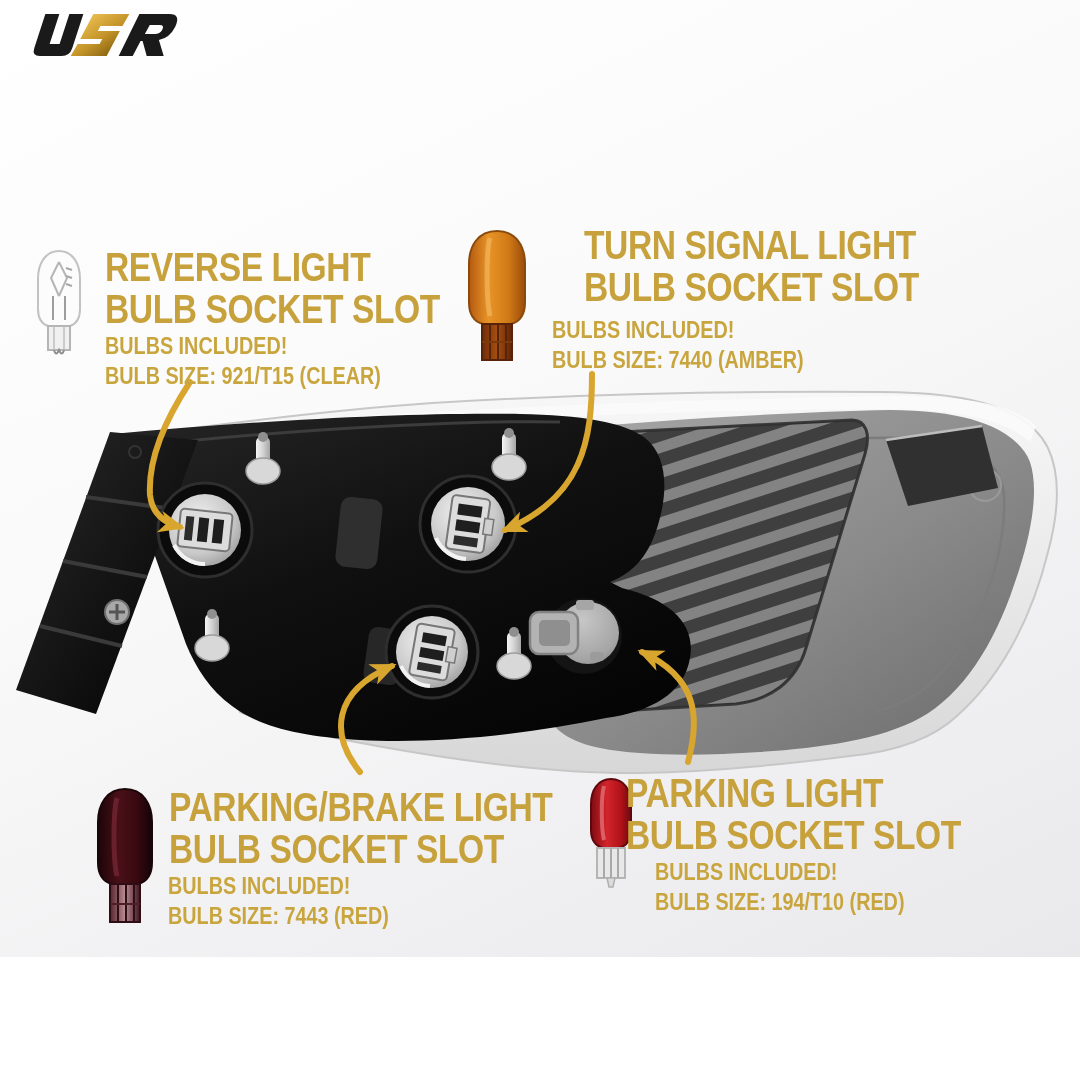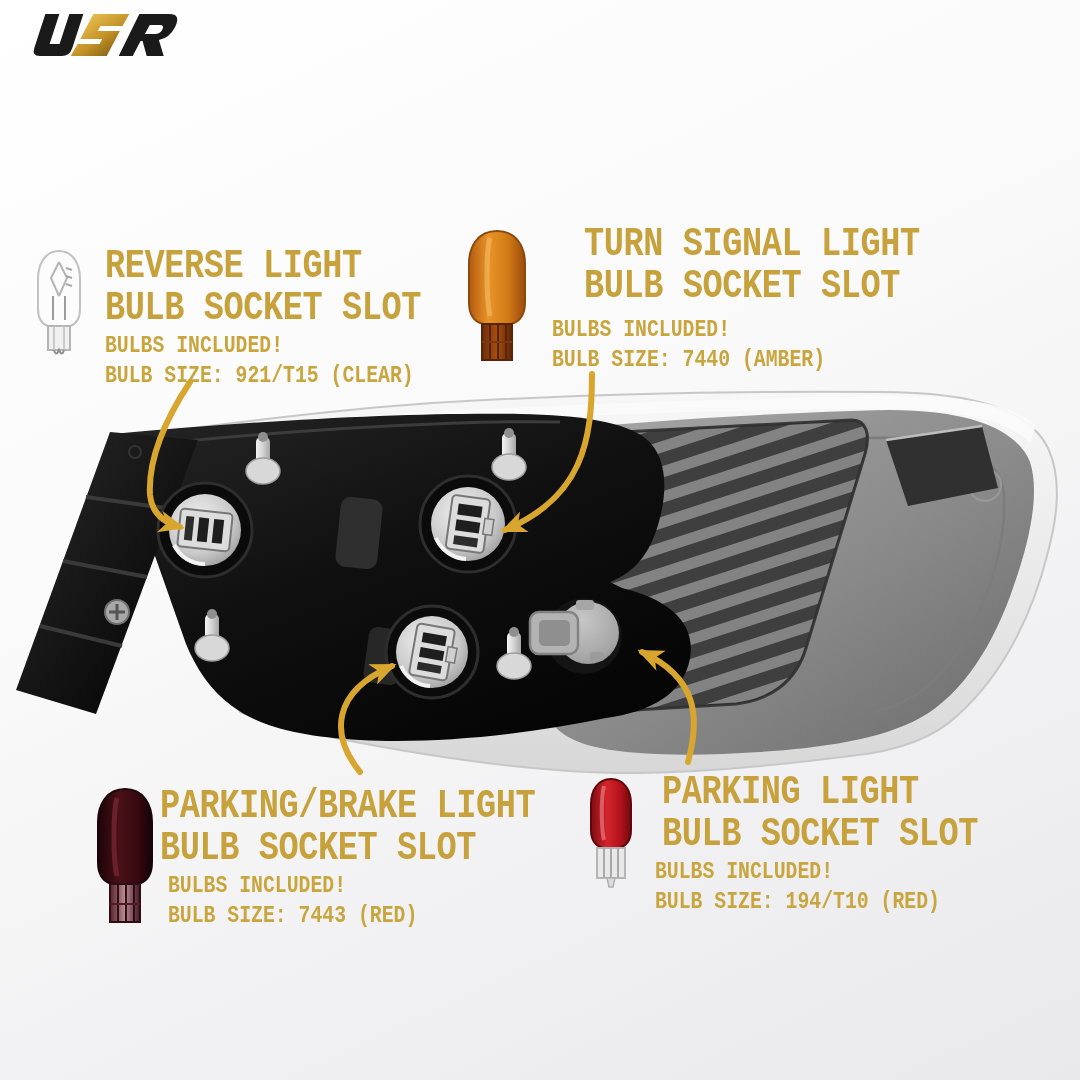--- a/index.html
+++ b/index.html
@@ -1,39 +1,39 @@
 <!DOCTYPE html>
 <html><head>
 <meta charset="utf-8">
 <style>
   html,body{margin:0;padding:0;background:#fff;}
   .canvas{
-    position:relative;width:1080px;height:1080px;overflow:hidden;
+    position:relative;width:1080px;height:957px;overflow:hidden;
     background:linear-gradient(155deg,#ffffff 0%,#fafafa 40%,#f0f0f2 75%,#e9e9eb 100%);
-    font-family:Liberation Mono, monospace;
+    font-family:Liberation Sans, sans-serif;
   }
   .logo{position:absolute;left:18px;top:8px;width:170px;height:56px;}
   .callout{position:absolute;}
   .callout-title{
     font-weight:bold;font-size:40px;line-height:42px;white-space:pre-line;
     transform:scaleX(0.84);transform-origin:left top;letter-spacing:-0.5px;
     color:#C6A13C;
   }
   .callout-sub{
     font-weight:bold;font-size:23px;line-height:28px;
     transform:scaleX(0.86);transform-origin:left top;
     color:#C9A53E;margin-top:2px;white-space:nowrap;
   }
   .title-reverse{left:105px;top:246px;}
   .sub-wrap-reverse{left:105px;top:330px;}
   .title-turn{left:584px;top:224px;}
   .sub-wrap-turn{left:552px;top:314px;}
-  .title-pbrake{left:160px;top:786px;}
+  .title-pbrake{left:169px;top:786px;}
   .sub-wrap-pbrake{left:168px;top:870px;}
-  .title-parking{left:662px;top:772px;}
+  .title-parking{left:626px;top:772px;}
   .sub-wrap-parking{left:655px;top:856px;}
   .bulb{position:absolute;}
   .bulb-reverse{left:30px;top:248px;}
   .bulb-turn{left:460px;top:228px;}
   .bulb-pbrake{left:90px;top:786px;}
   .bulb-parking{left:583px;top:776px;}
   .photo{position:absolute;left:0;top:0;width:1080px;height:1080px;}
 </style>
 </head>
 <body>

